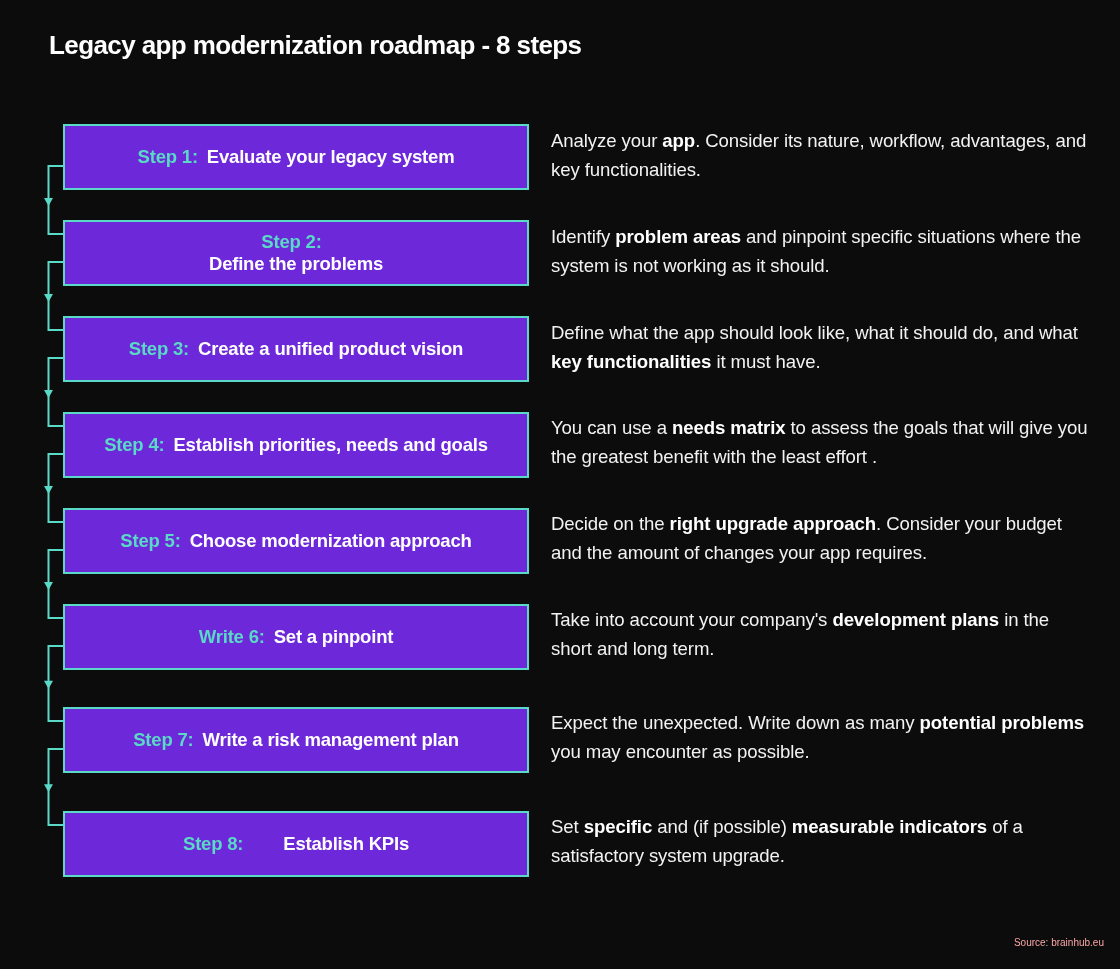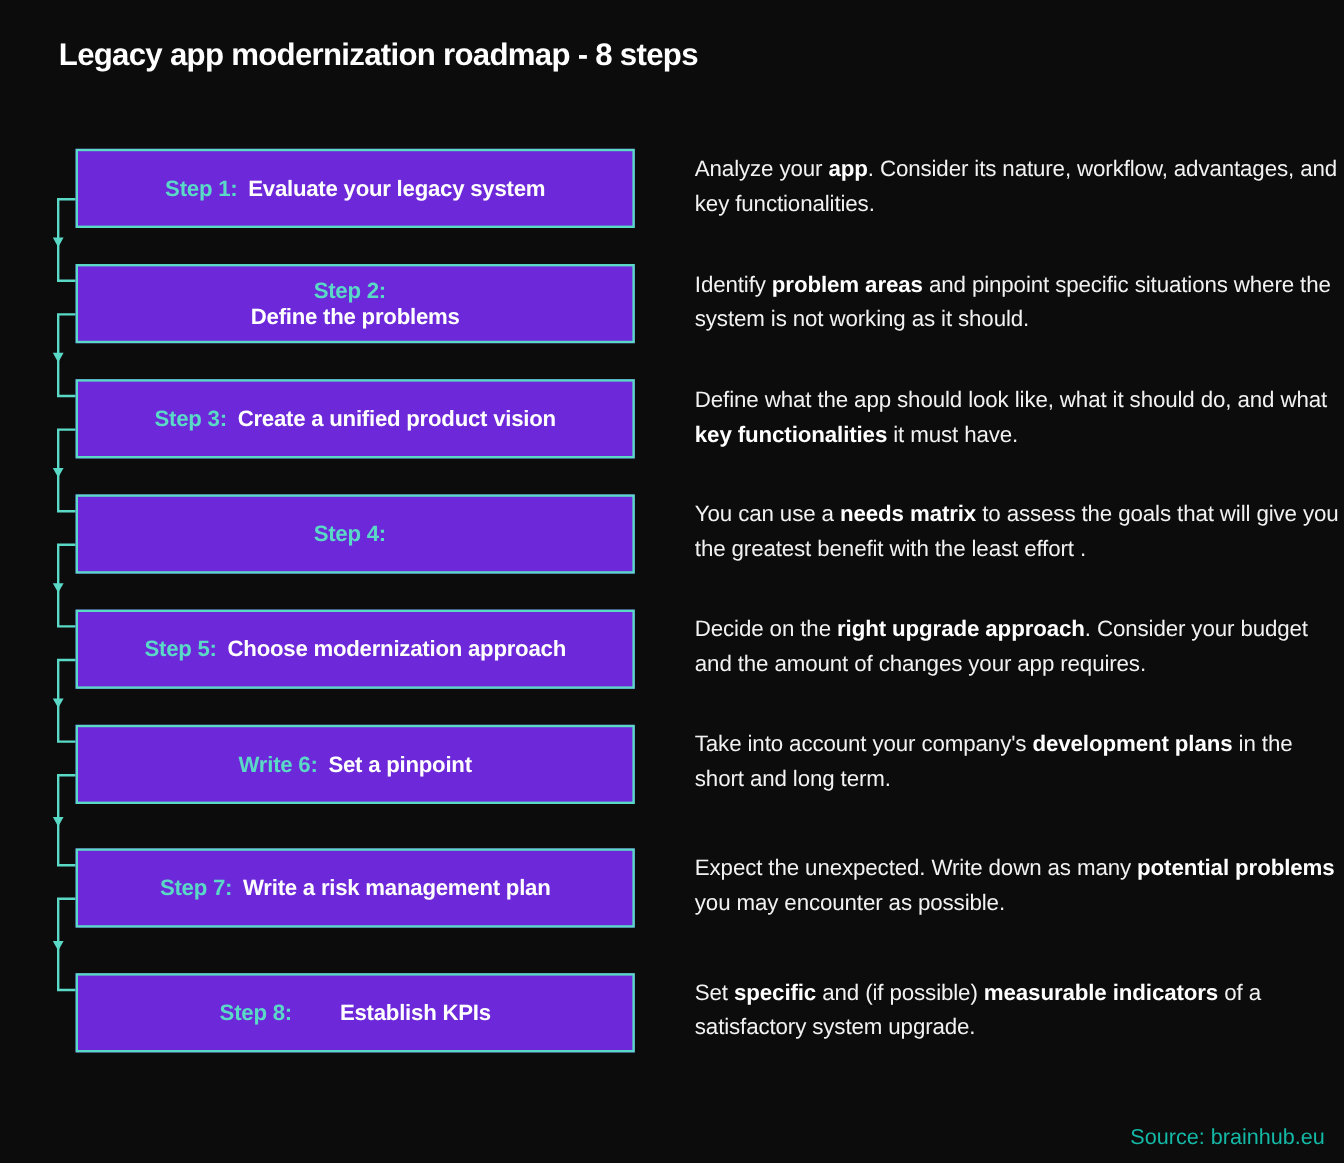--- a/index.html
+++ b/index.html
@@ -55,38 +55,37 @@
       color: #ffffff;
     }
     .desc {
       position: absolute;
       left: 551px;
       width: 540px;
       font-size: 18.6px;
       line-height: 29px;
       color: #f2f2f2;
       letter-spacing: -0.1px;
-      margin-left: 28px;
     }
     .desc b {
       font-weight: bold;
       color: #ffffff;
     }
     .connectors {
       position: absolute;
       left: 0;
       top: 0;
       pointer-events: none;
     }
     .source {
       position: absolute;
       right: 16px;
       top: 937px;
-      font-size: 18px;
-      color: #14b8a6;
+      font-size: 10px;
+      color: #fca5a5;
     }
   </style>
 </head>
 <body>
 
 <h1 class="title">Legacy app modernization roadmap - 8 steps</h1>
 
 <div class="steps">
   <svg class="connectors" width="1120" height="969" xmlns="http://www.w3.org/2000/svg">
       <path d="M 63 166 H 48.5 V 234 H 63" fill="none" stroke="#5ad9c6" stroke-width="2"></path>
@@ -118,20 +117,21 @@
   <div class="desc" style="top:222px;"><span>Identify </span><b>problem areas</b><span> and pinpoint specific situations where the system is not working as it should.</span></div>
 
   <div class="step-box" style="top:316px;">
     <span class="step-num">Step 3:</span>
     <span class="step-label">Create a unified product vision</span>
   </div>
   <div class="desc" style="top:318px;"><span>Define what the app should look like, what it should do, and what </span><b>key functionalities</b><span> it must have.</span></div>
 
   <div class="step-box" style="top:412px;">
     <span class="step-num">Step 4:</span>
+    <span class="step-label">Establish priorities, needs and goals</span>
   </div>
   <div class="desc" style="top:413px;"><span>You can use a </span><b>needs matrix</b><span> to assess the goals that will give you the greatest benefit with the least effort .</span></div>
 
   <div class="step-box" style="top:508px;">
     <span class="step-num">Step 5:</span>
     <span class="step-label">Choose modernization approach</span>
   </div>
   <div class="desc" style="top:509px;"><span>Decide on the </span><b>right upgrade approach</b><span>. Consider your budget and the amount of changes your app requires.</span></div>
 
   <div class="step-box" style="top:604px;">

